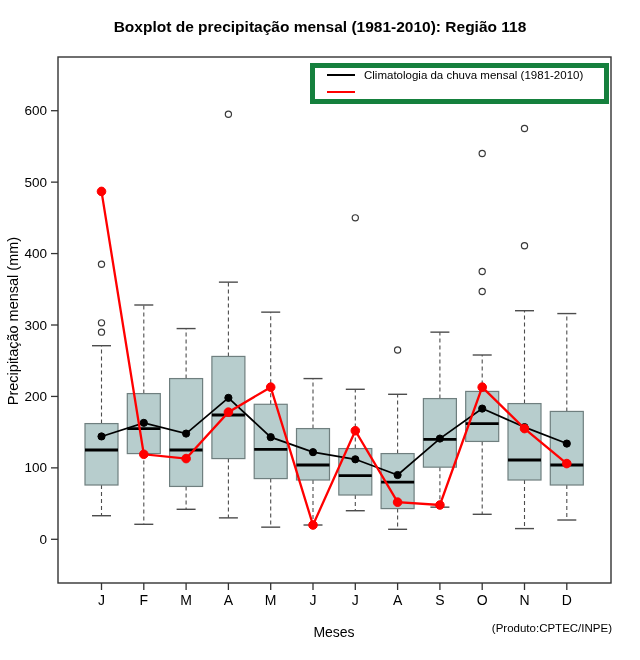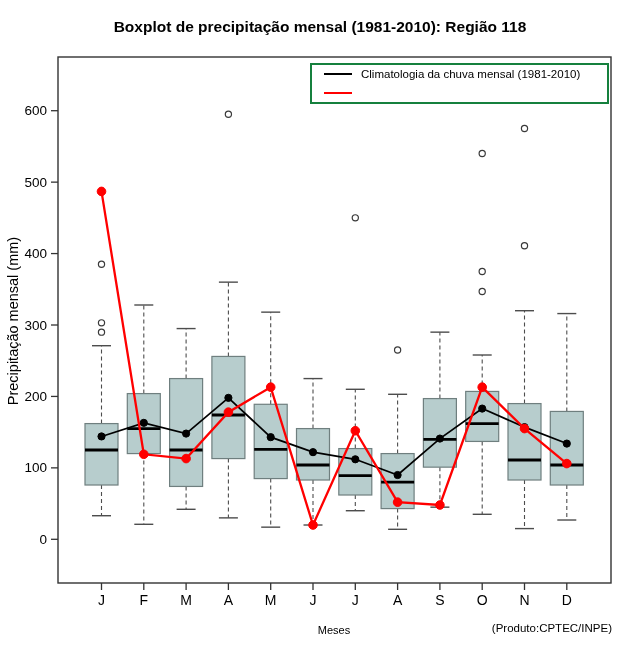--- a/index.html
+++ b/index.html
@@ -4,24 +4,24 @@
 <style>
   html,body{margin:0;padding:0;background:#ffffff;}
   .canvas{position:relative;width:640px;height:660px;background:#ffffff;overflow:hidden;
           font-family:"Liberation Sans", sans-serif;}
   .title{position:absolute;left:0;top:18px;width:640px;text-align:center;
          font-size:15.5px;font-weight:bold;color:#000;}
   #plot{position:absolute;left:0;top:0;}
   .ylab{position:absolute;left:-147px;top:313px;width:320px;text-align:center;
         transform:rotate(-90deg);font-size:14.5px;color:#000;}
   .xlab{position:absolute;left:194px;top:624px;width:280px;text-align:center;
-        font-size:11px;color:#000;}
+        font-size:14px;color:#000;}
   .footnote{position:absolute;right:28px;top:622px;font-size:11.5px;color:#000;}
   .legend{position:absolute;left:310px;top:63px;width:299px;height:41px;
-          border:2px solid #15803d;background:#fff;box-sizing:border-box;
+          border:5px solid #15803d;background:#fff;box-sizing:border-box;
           display:flex;flex-direction:column;justify-content:center;gap:3px;}
   .legend-row{display:flex;align-items:center;height:16px;}
   .legend-swatch{display:inline-block;width:28px;height:0;border-top:2px solid #000;
                  margin-left:12px;margin-right:9px;flex:0 0 auto;}
   .legend-label{font-size:11.5px;color:#000;white-space:nowrap;}
   svg text{font-family:"Liberation Sans", sans-serif;}
 </style>
 </head>
 <body>
 

